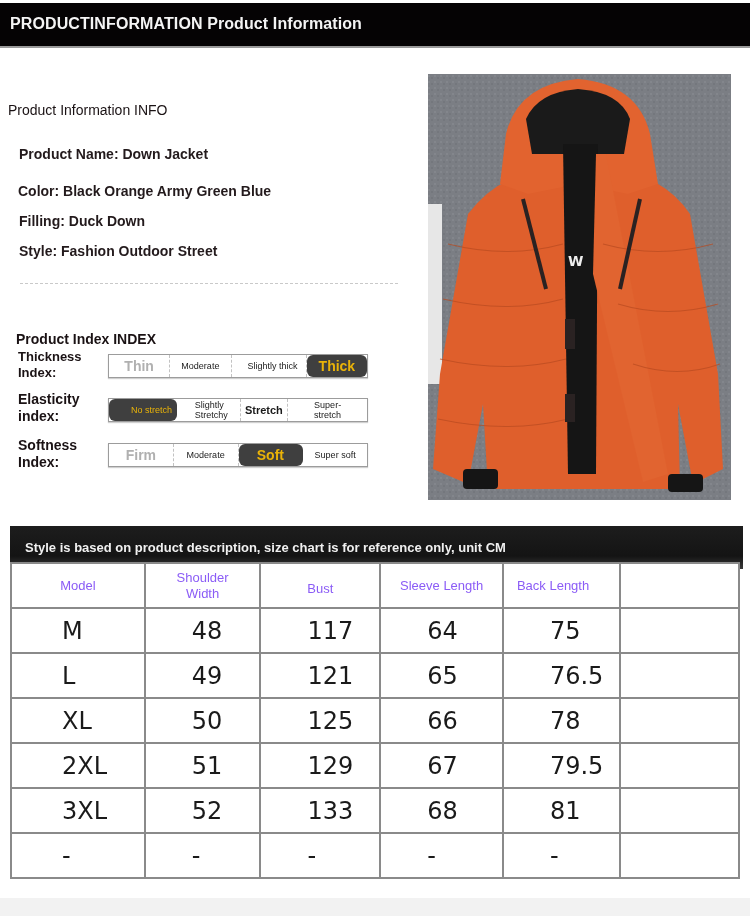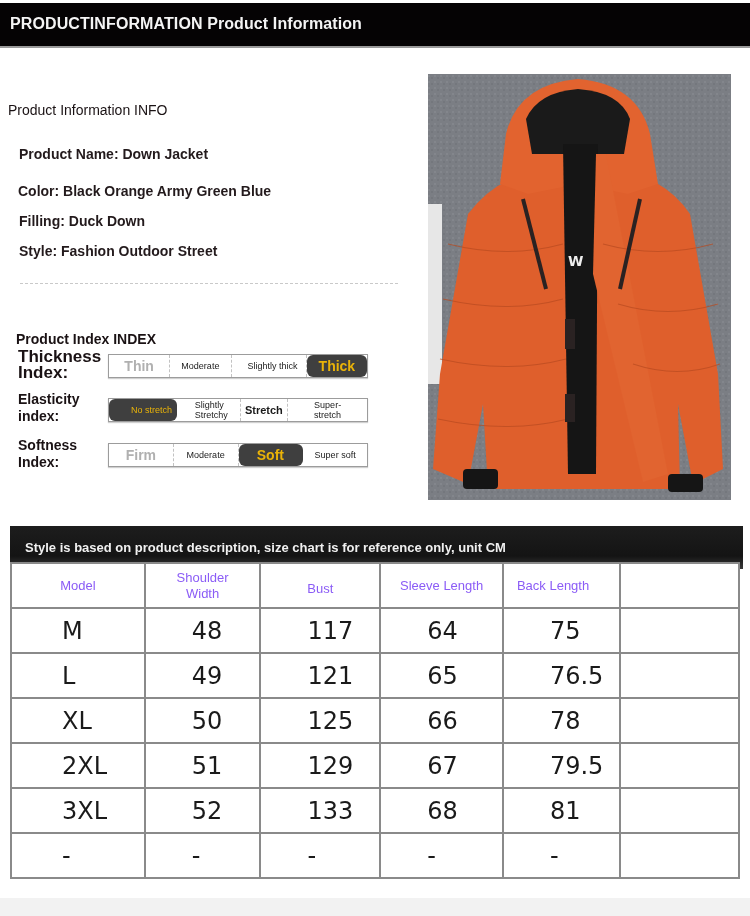--- a/index.html
+++ b/index.html
@@ -19,21 +19,21 @@
   .info-line { position: absolute; left: 19px; font-size: 14px; font-weight: bold; color: #231a1c; }
   .divider-dashed {
     position: absolute; left: 20px; top: 283px; width: 378px; height: 0;
     border-top: 1.5px dashed #c9c9c9;
   }
   .index-heading { position: absolute; left: 16px; top: 313px; font-size: 14px; font-weight: bold; margin-top: 18px; }
 
   .index-row { position: absolute; left: 18px; width: 385px; height: 36px; }
   .index-label {
     position: absolute; left: 0; top: 0; width: 88px;
-    font-size: 17px; font-weight: bold; line-height: 16px; color: #1a1214;
+    font-size: 13px; font-weight: bold; line-height: 16px; color: #1a1214;
   }
   .index-label.big { font-size: 14px; line-height: 17px; }
   .scale {
     position: absolute; left: 90px; width: 260px; height: 24px;
     border: 1px solid #9c9c9c; display: flex; background: #fff;
     box-shadow: 0 1px 1px #d0d0d0;
   }
   .scale .seg {
     flex: 1; display: flex; align-items: center; justify-content: center;
     text-align: center; font-size: 9px; line-height: 10px; color: #1b1b1b;

